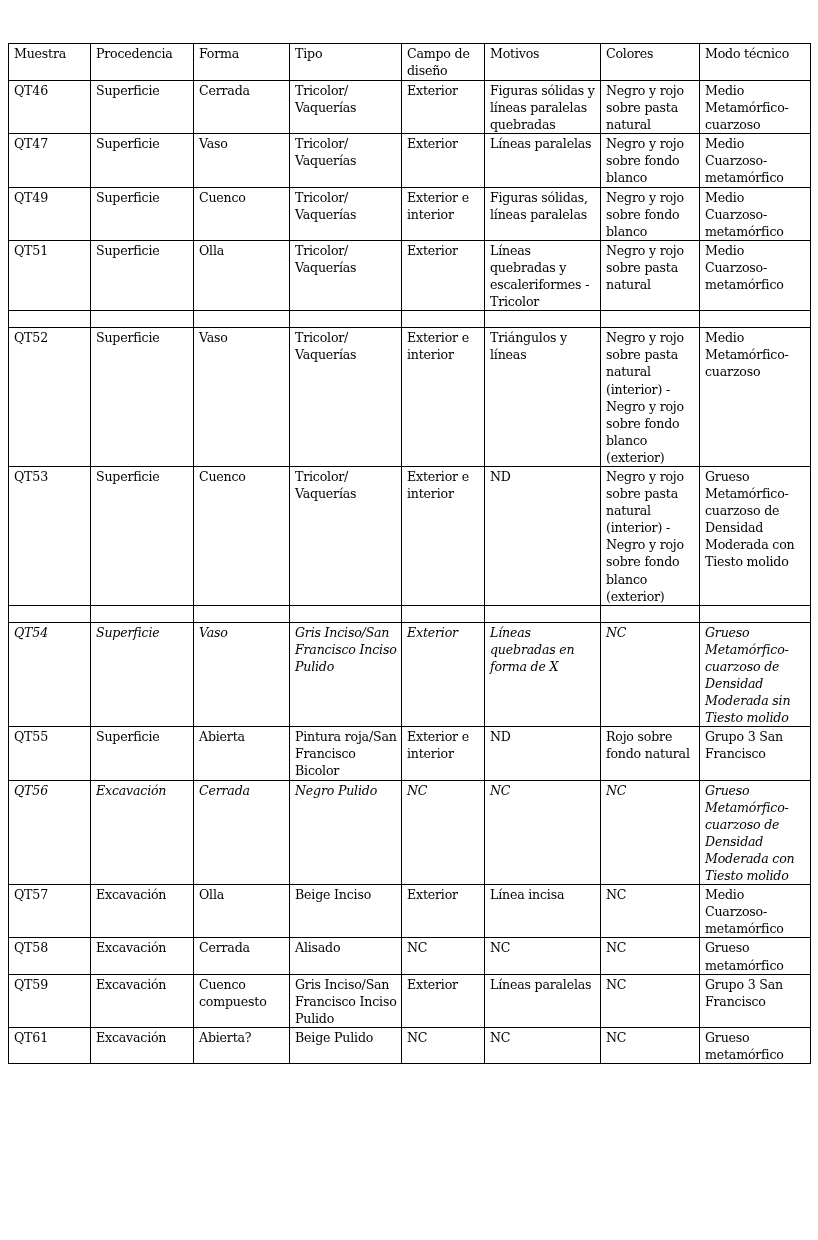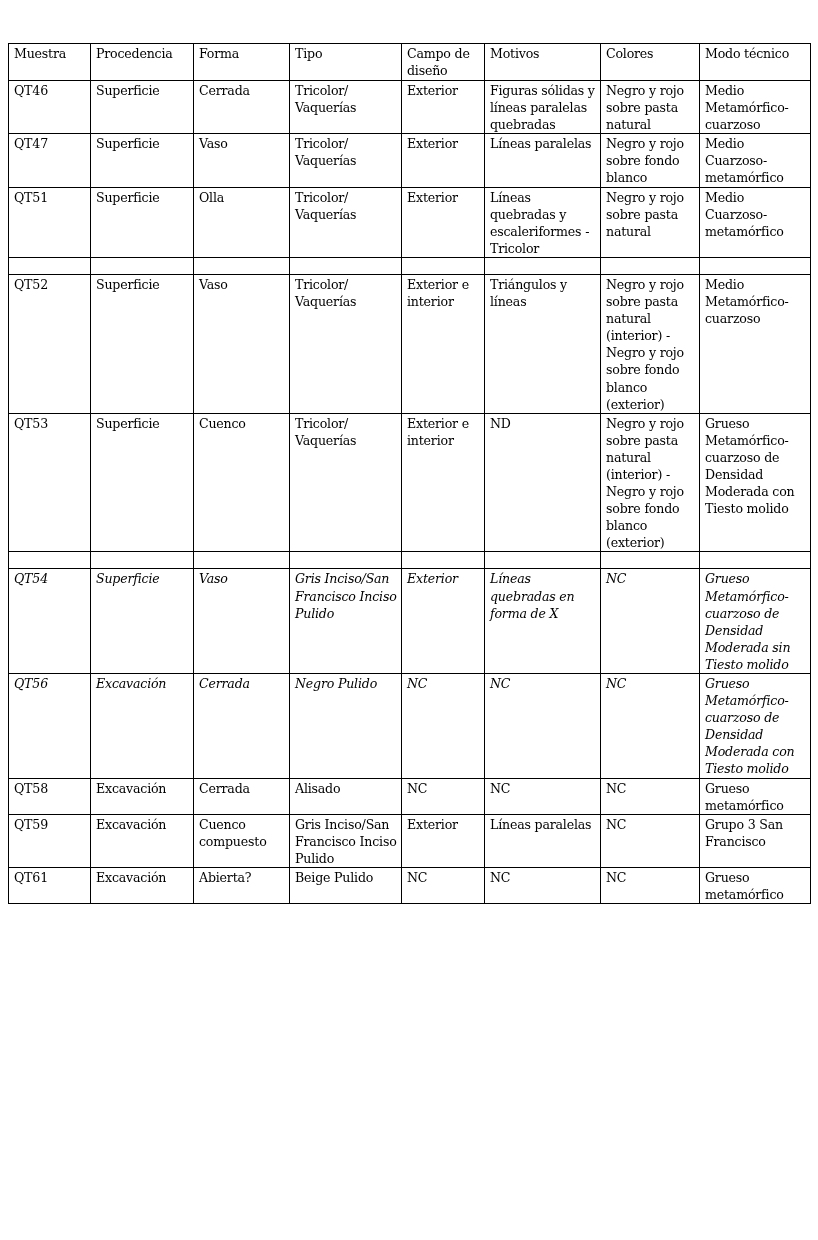--- a/index.html
+++ b/index.html
@@ -65,20 +65,30 @@
       <tr class="h3">
         <td>QT47</td>
         <td>Superficie</td>
         <td>Vaso</td>
         <td>Tricolor/ Vaquerías</td>
         <td>Exterior</td>
         <td>Líneas paralelas</td>
         <td>Negro y rojo sobre fondo blanco</td>
         <td>Medio Cuarzoso-metamórfico</td>
       </tr>
+      <tr class="h3">
+        <td>QT49</td>
+        <td>Superficie</td>
+        <td>Cuenco</td>
+        <td>Tricolor/ Vaquerías</td>
+        <td>Exterior e interior</td>
+        <td>Figuras sólidas, líneas paralelas</td>
+        <td>Negro y rojo sobre fondo blanco</td>
+        <td>Medio Cuarzoso-metamórfico</td>
+      </tr>
       <tr class="h4">
         <td>QT51</td>
         <td>Superficie</td>
         <td>Olla</td>
         <td>Tricolor/ Vaquerías</td>
         <td>Exterior</td>
         <td>Líneas quebradas y escaleriformes - Tricolor</td>
         <td>Negro y rojo sobre pasta natural</td>
         <td>Medio Cuarzoso-metamórfico</td>
       </tr>
@@ -125,29 +135,49 @@
       <tr class="h6">
         <td>QT54</td>
         <td>Superficie</td>
         <td>Vaso</td>
         <td>Gris Inciso/San Francisco Inciso Pulido</td>
         <td>Exterior</td>
         <td>Líneas quebradas en forma de X</td>
         <td>NC</td>
         <td>Grueso Metamórfico-cuarzoso de Densidad Moderada sin Tiesto molido</td>
       </tr>
+      <tr class="h4">
+        <td>QT55</td>
+        <td>Superficie</td>
+        <td>Abierta</td>
+        <td>Pintura roja/San Francisco Bicolor</td>
+        <td>Exterior e interior</td>
+        <td>ND</td>
+        <td>Rojo sobre fondo natural</td>
+        <td>Grupo 3 San Francisco</td>
+      </tr>
       <tr class="h6">
         <td>QT56</td>
         <td>Excavación</td>
         <td>Cerrada</td>
         <td>Negro Pulido</td>
         <td>NC</td>
         <td>NC</td>
         <td>NC</td>
         <td>Grueso Metamórfico-cuarzoso de Densidad Moderada con Tiesto molido</td>
+      </tr>
+      <tr class="h3">
+        <td>QT57</td>
+        <td>Excavación</td>
+        <td>Olla</td>
+        <td>Beige Inciso</td>
+        <td>Exterior</td>
+        <td>Línea incisa</td>
+        <td>NC</td>
+        <td>Medio Cuarzoso-metamórfico</td>
       </tr>
       <tr class="h2">
         <td>QT58</td>
         <td>Excavación</td>
         <td>Cerrada</td>
         <td>Alisado</td>
         <td>NC</td>
         <td>NC</td>
         <td>NC</td>
         <td>Grueso metamórfico</td>

